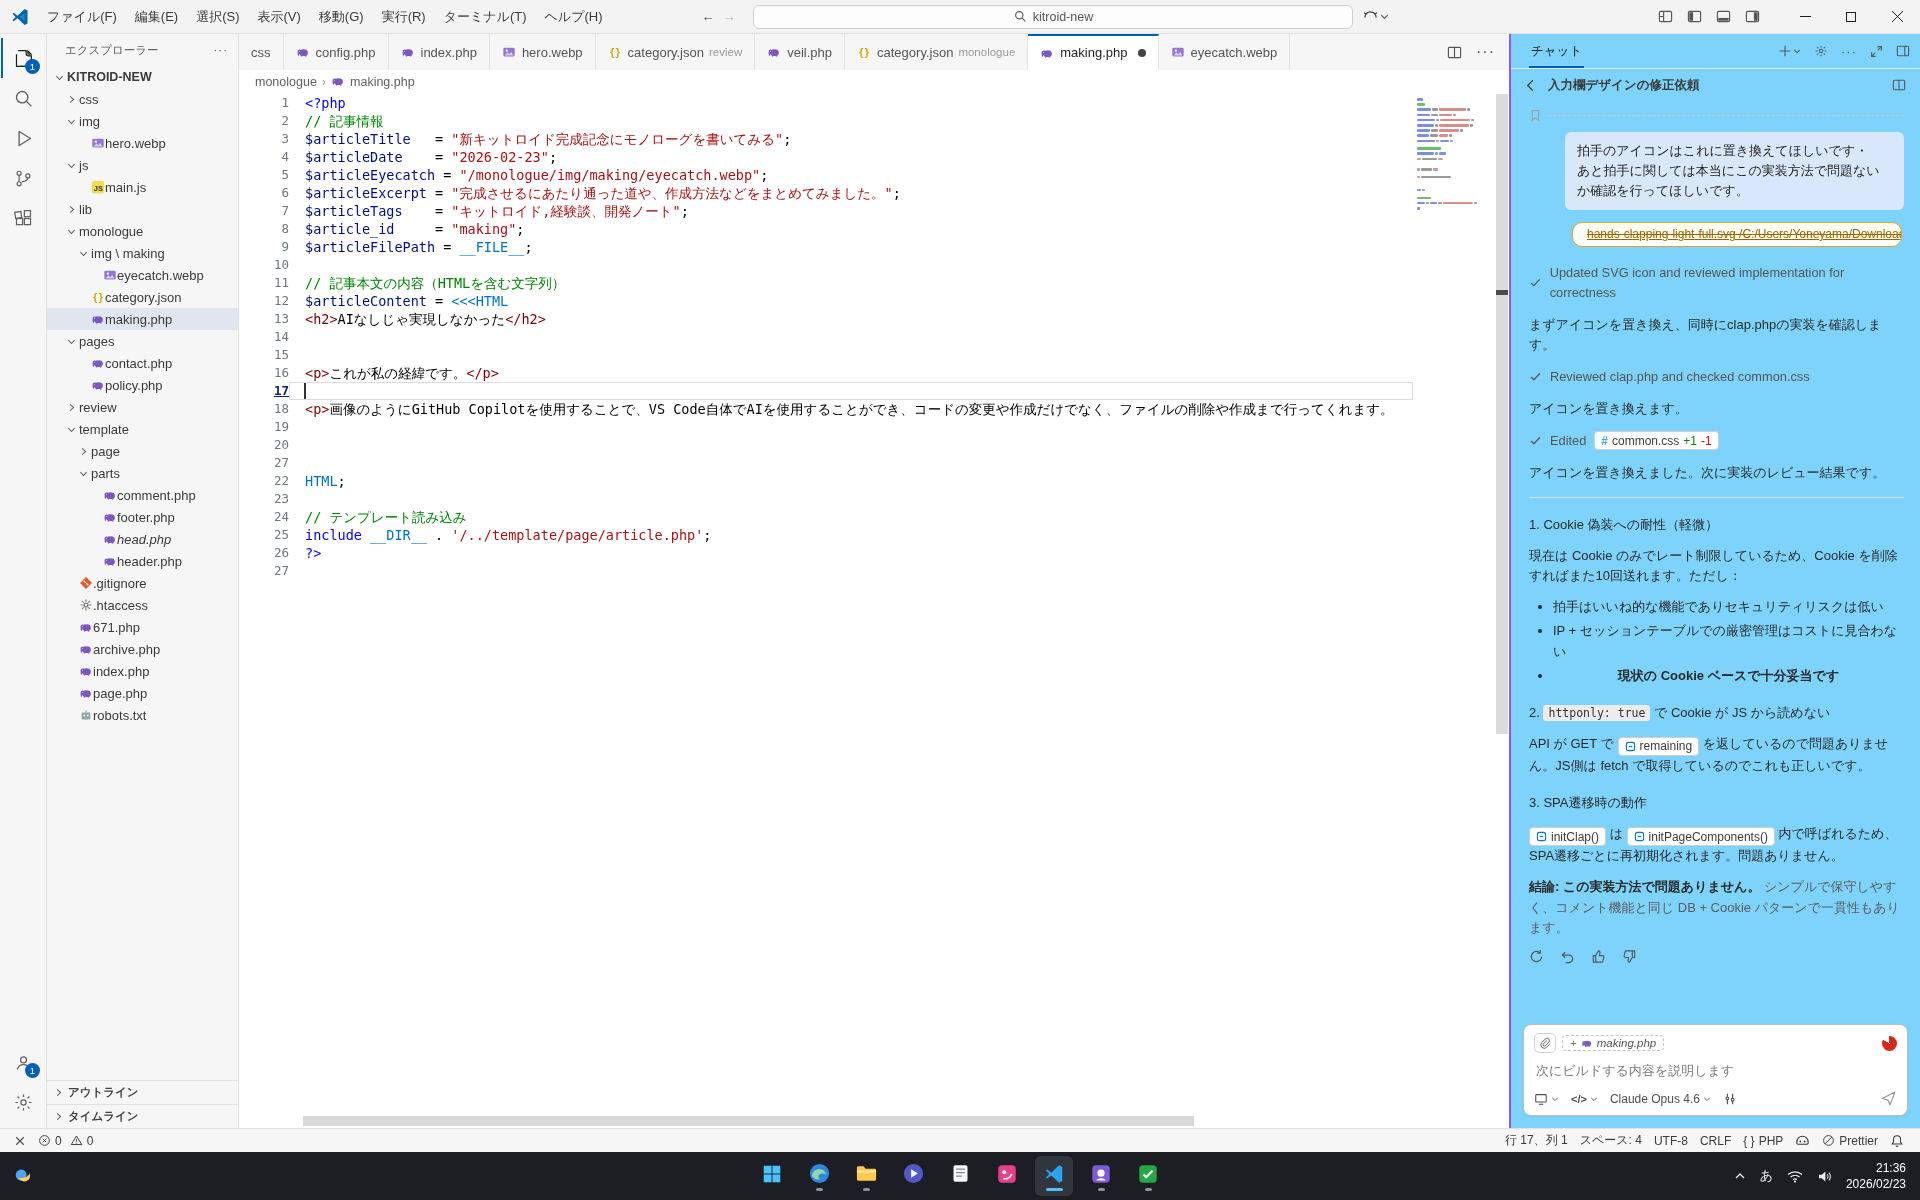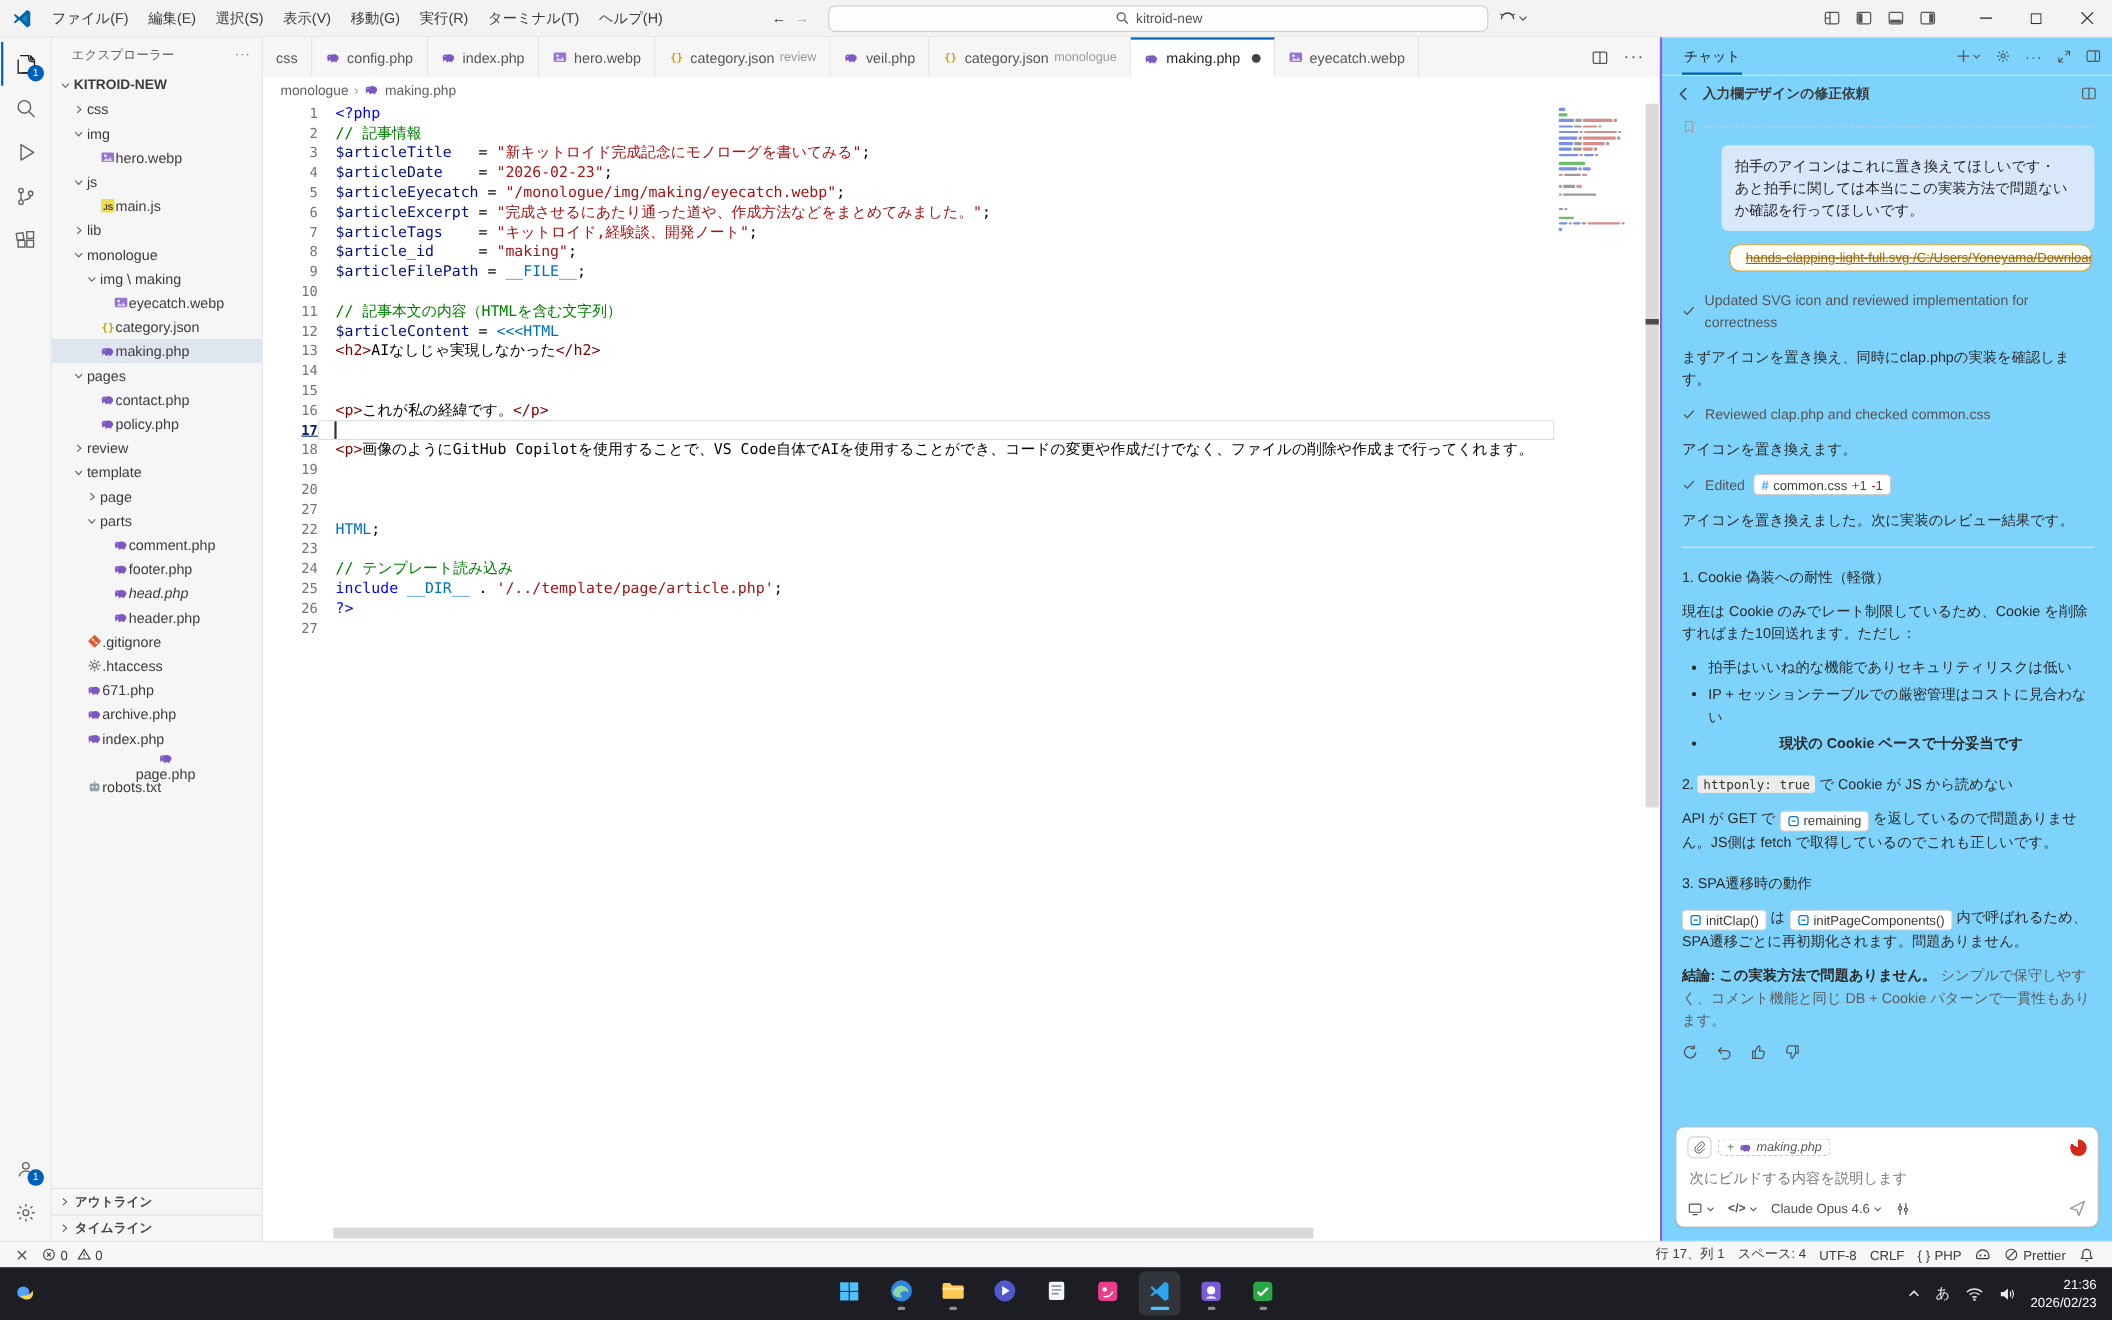--- a/index.html
+++ b/index.html
@@ -586,21 +586,21 @@
               <ellipse cx="8.6" cy="8.8" rx="5" ry="3.9" fill="#7e57c2"></ellipse>
               <circle cx="4.4" cy="7.9" r="2.7" fill="#7e57c2"></circle>
               <rect x="2" y="8.6" width="1.5" height="3.6" rx=".7" fill="#7e57c2"></rect>
               <rect x="5.6" y="10.6" width="1.5" height="2.6" fill="#7e57c2"></rect>
               <rect x="10.2" y="10.6" width="1.5" height="2.6" fill="#7e57c2"></rect>
               <circle cx="4" cy="7.2" r=".55" fill="#fff"></circle>
             </svg>
           </span>
           <span>index.php</span>
         </div>
-        <div class="tree-row" style="padding-left: 16px; flex-direction: column;">
+        <div class="tree-row" style="padding-left: 16px;">
           <span class="tree-chev"></span>
           <span style="display: inline-flex;">
             <svg width="14" height="14" viewBox="0 0 16 16">
               <ellipse cx="8.6" cy="8.8" rx="5" ry="3.9" fill="#7e57c2"></ellipse>
               <circle cx="4.4" cy="7.9" r="2.7" fill="#7e57c2"></circle>
               <rect x="2" y="8.6" width="1.5" height="3.6" rx=".7" fill="#7e57c2"></rect>
               <rect x="5.6" y="10.6" width="1.5" height="2.6" fill="#7e57c2"></rect>
               <rect x="10.2" y="10.6" width="1.5" height="2.6" fill="#7e57c2"></rect>
               <circle cx="4" cy="7.2" r=".55" fill="#fff"></circle>
             </svg>

